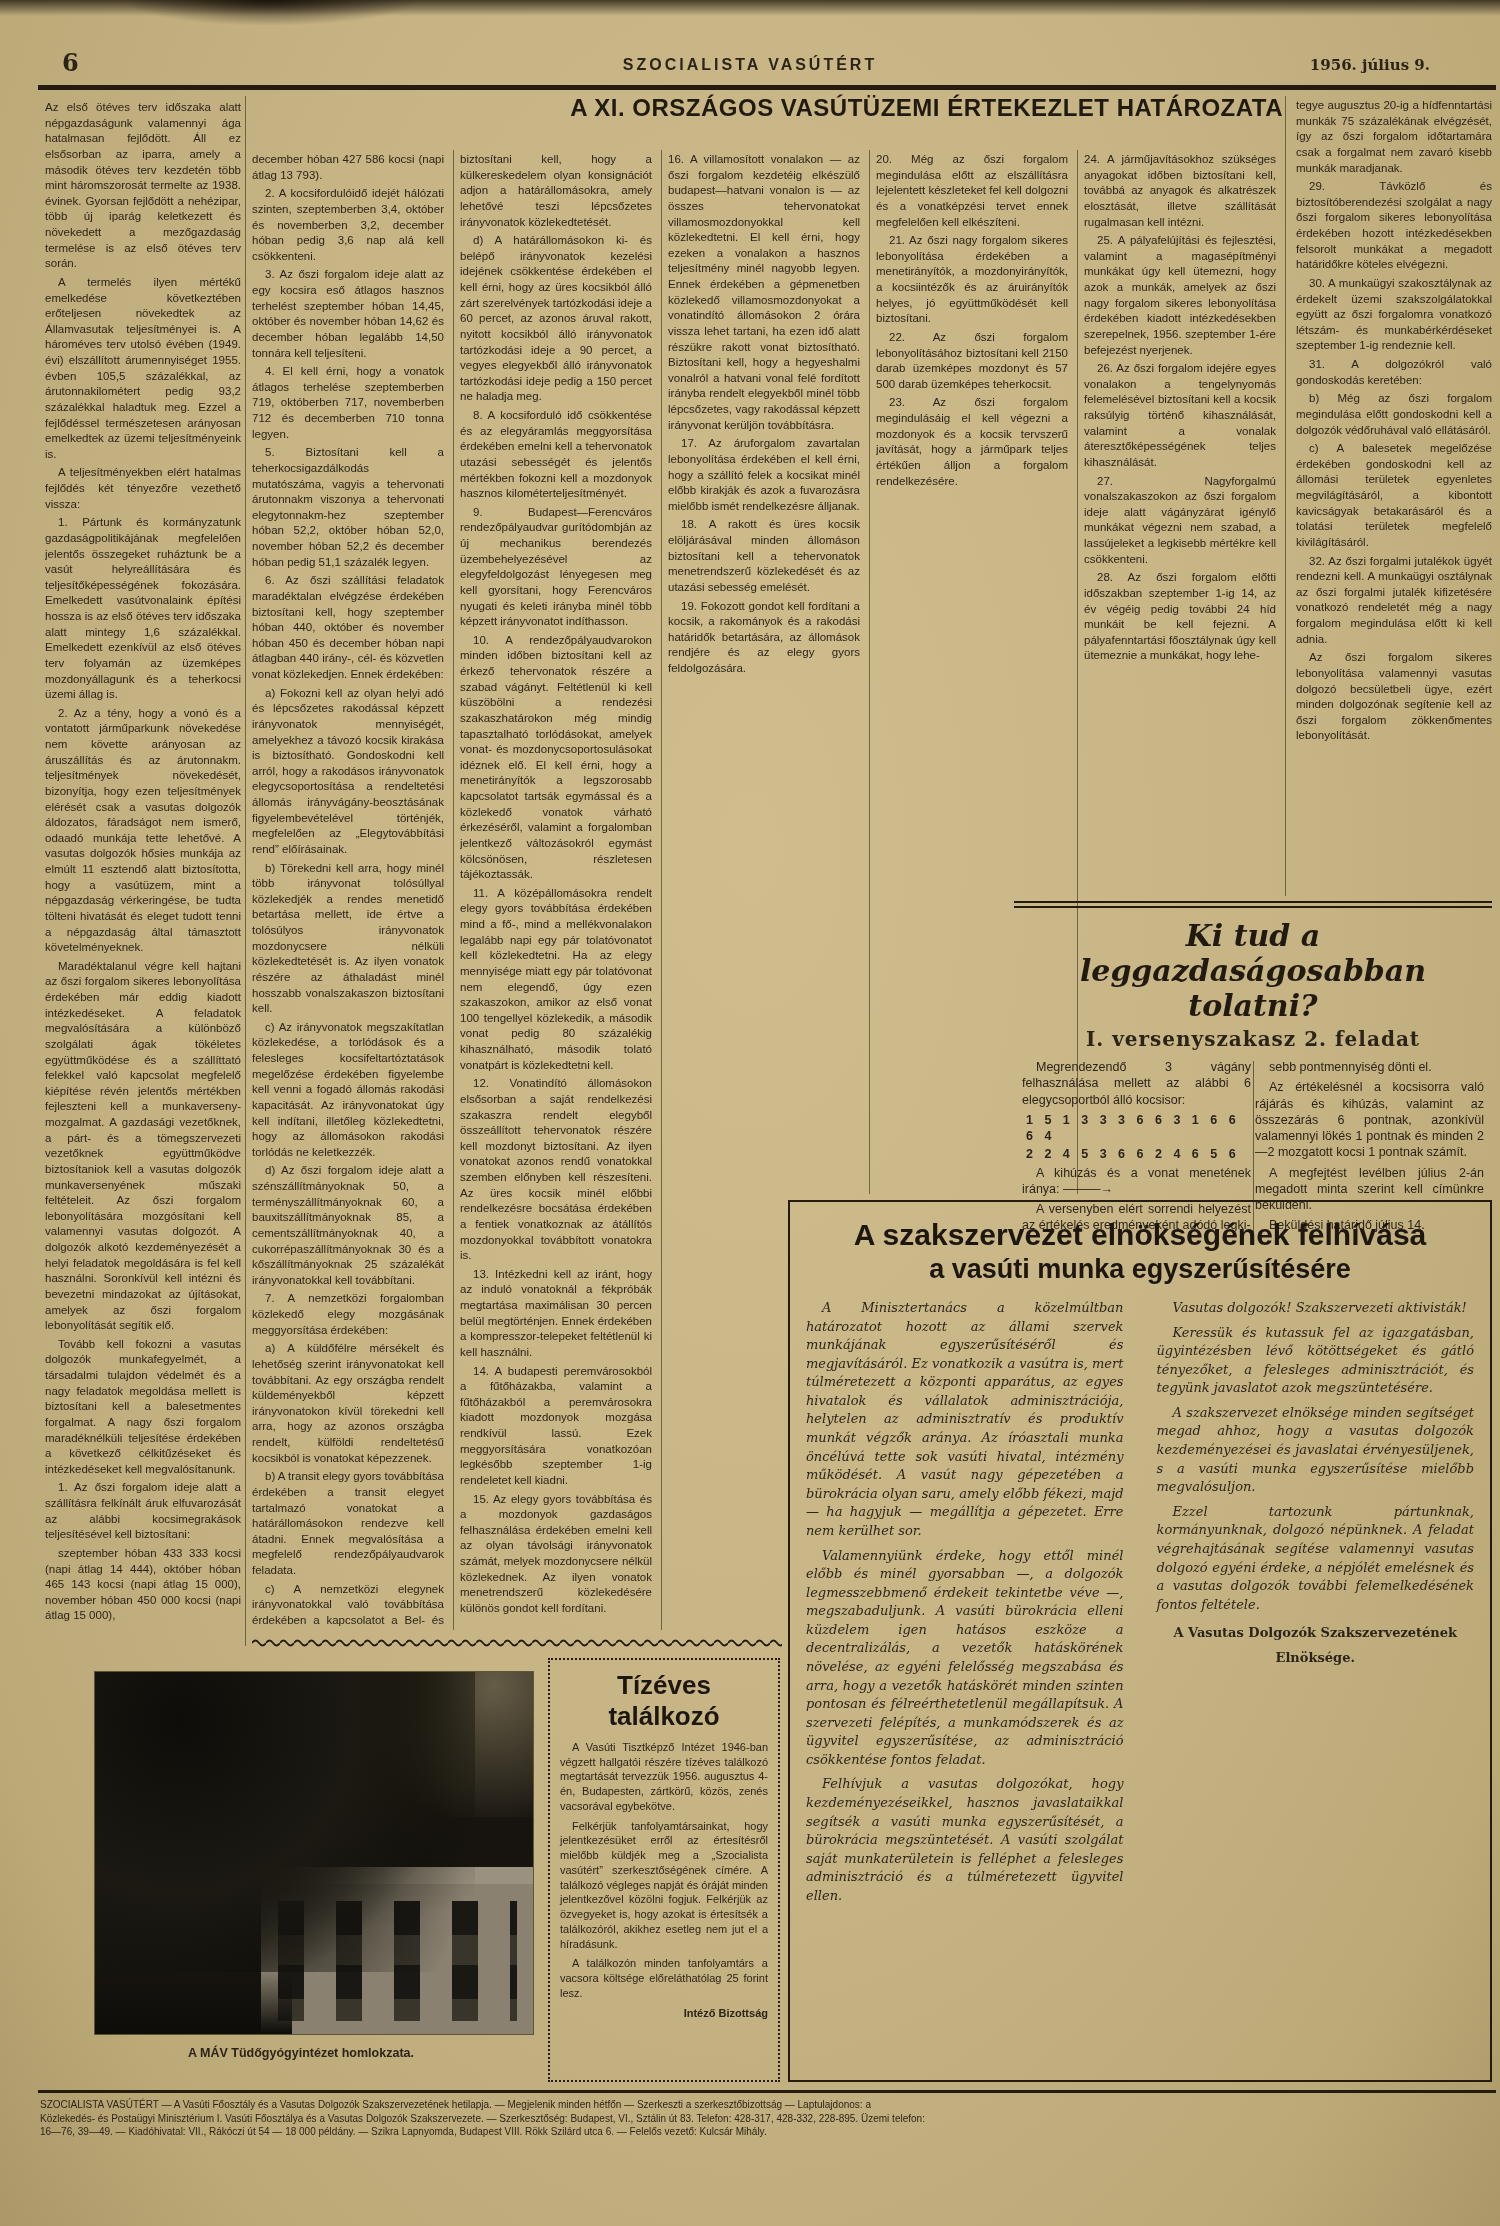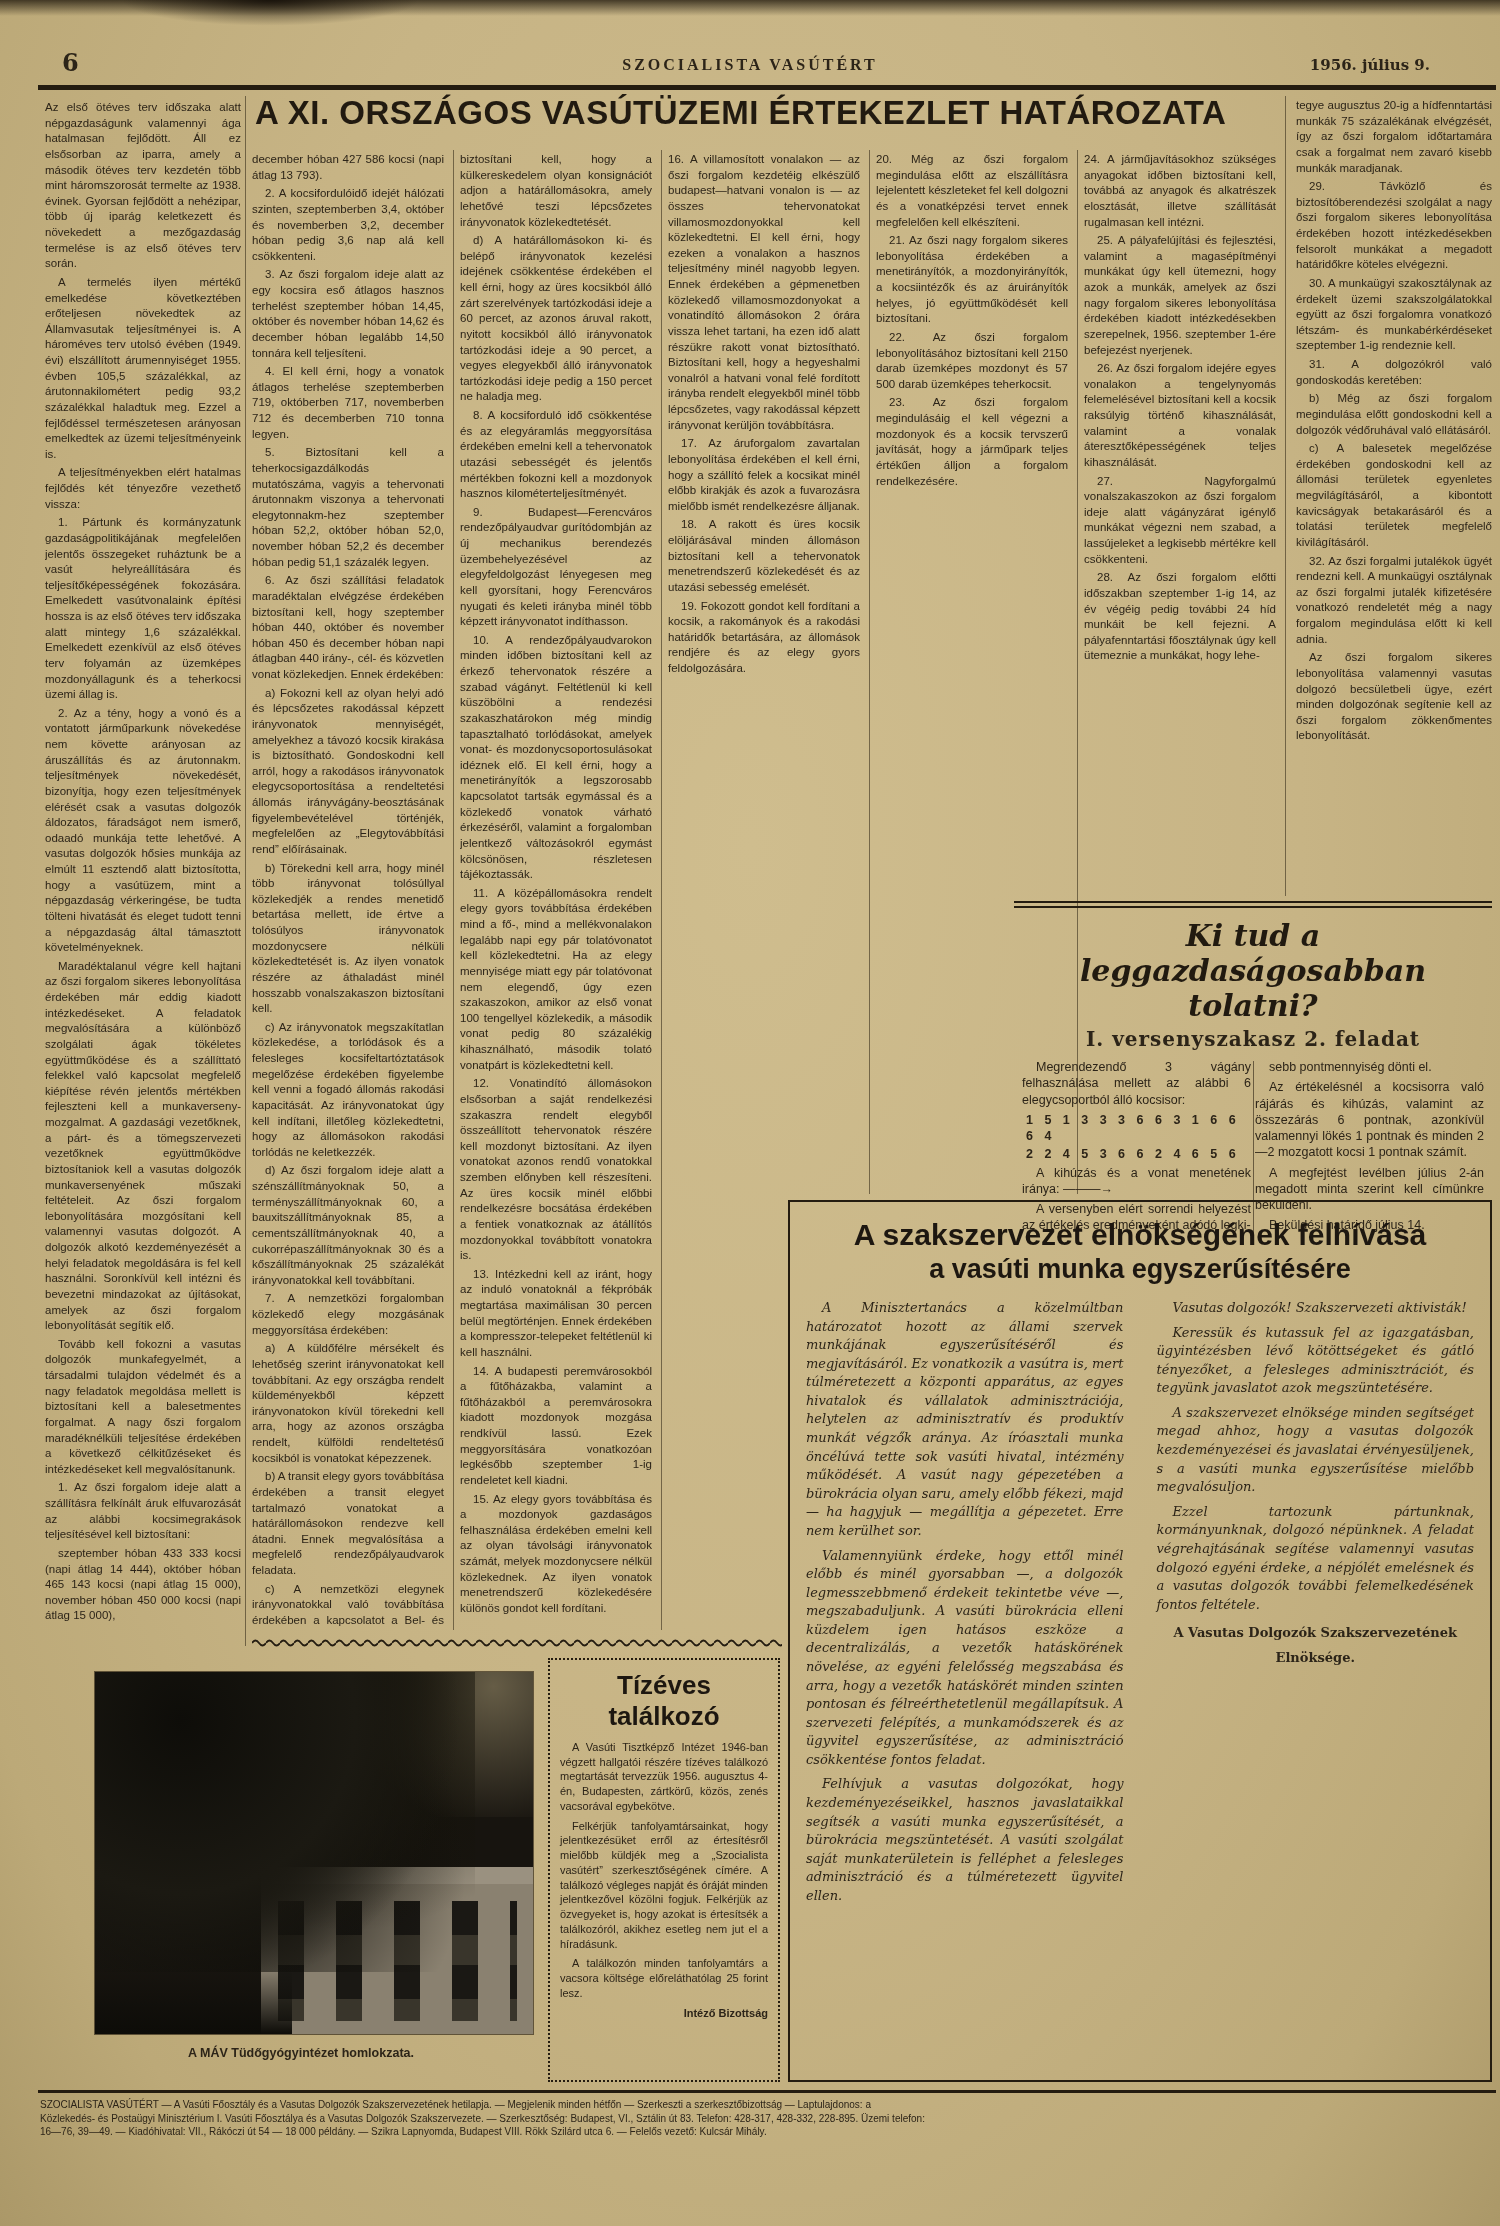--- a/index.html
+++ b/index.html
@@ -4,26 +4,26 @@
 <style>
   html,body{margin:0;padding:0;background:#6f6147;}
   .page{position:relative;width:1500px;height:2226px;margin:0 auto;overflow:hidden;
     background:radial-gradient(ellipse at 50% 38%, #cfbd8e 0%, #c7b485 52%, #bca978 84%, #ab9868 100%);
     font-family:"Liberation Sans", sans-serif;color:#2c2418;}
   .top-smudge{position:absolute;top:0;left:0;width:100%;height:16px;
     background:linear-gradient(to bottom, rgba(25,18,8,.75), rgba(25,18,8,0));}
   .corner-smudge{position:absolute;top:0;left:120px;width:300px;height:26px;border-radius:0 0 50% 50%;
     background:radial-gradient(ellipse at 50% 0%, rgba(15,10,5,.8) 0%, rgba(15,10,5,0) 70%);}
   .hdr-num{position:absolute;top:48px;left:62px;font-family:"DejaVu Serif",serif;font-weight:bold;font-size:24px;}
-  .hdr-title{position:absolute;top:56px;left:0;width:100%;text-align:center;font-family:Liberation Serif, serif;
+  .hdr-title{position:absolute;top:56px;left:0;width:100%;text-align:center;font-family:Liberation Sans, sans-serif;
     font-weight:bold;font-size:16px;letter-spacing:3px;}
   .hdr-date{position:absolute;top:56px;right:70px;font-family:"DejaVu Serif",serif;font-weight:bold;font-size:15px;}
   .rule{position:absolute;background:#241c10;}
-  .headline{position:absolute;top:94px;left:255px;width:1028px;text-align:left;
-    font-weight:700;font-size:33px;letter-spacing:.5px;color:#211a10;white-space:nowrap;}
+  .headline{position:absolute;top:94px;left:255px;width:1028px;text-align:right;
+    font-weight:700;font-size:24px;letter-spacing:.5px;color:#211a10;white-space:nowrap;}
   .col{position:absolute;overflow:hidden;font-size:11.5px;line-height:1.36;text-align:justify;}
   .col p{margin:0 0 3px;text-indent:13px;}
   .col p.lead{text-indent:0;}
   .vrule{position:absolute;width:1px;background:rgba(42,32,16,.55);}
   
   .contest{position:absolute;left:1014px;top:901px;width:478px;height:292px;border-top:7px double #241c10;}
   .contest-title{margin:10px 4px 0;text-align:center;font-family:"DejaVu Serif",serif;font-style:italic;
     font-weight:bold;font-size:30px;color:#211a10;}
   .contest-sub{margin:4px 0 8px;text-align:center;font-family:"DejaVu Serif",serif;font-weight:bold;
     font-size:20px;letter-spacing:1px;}

